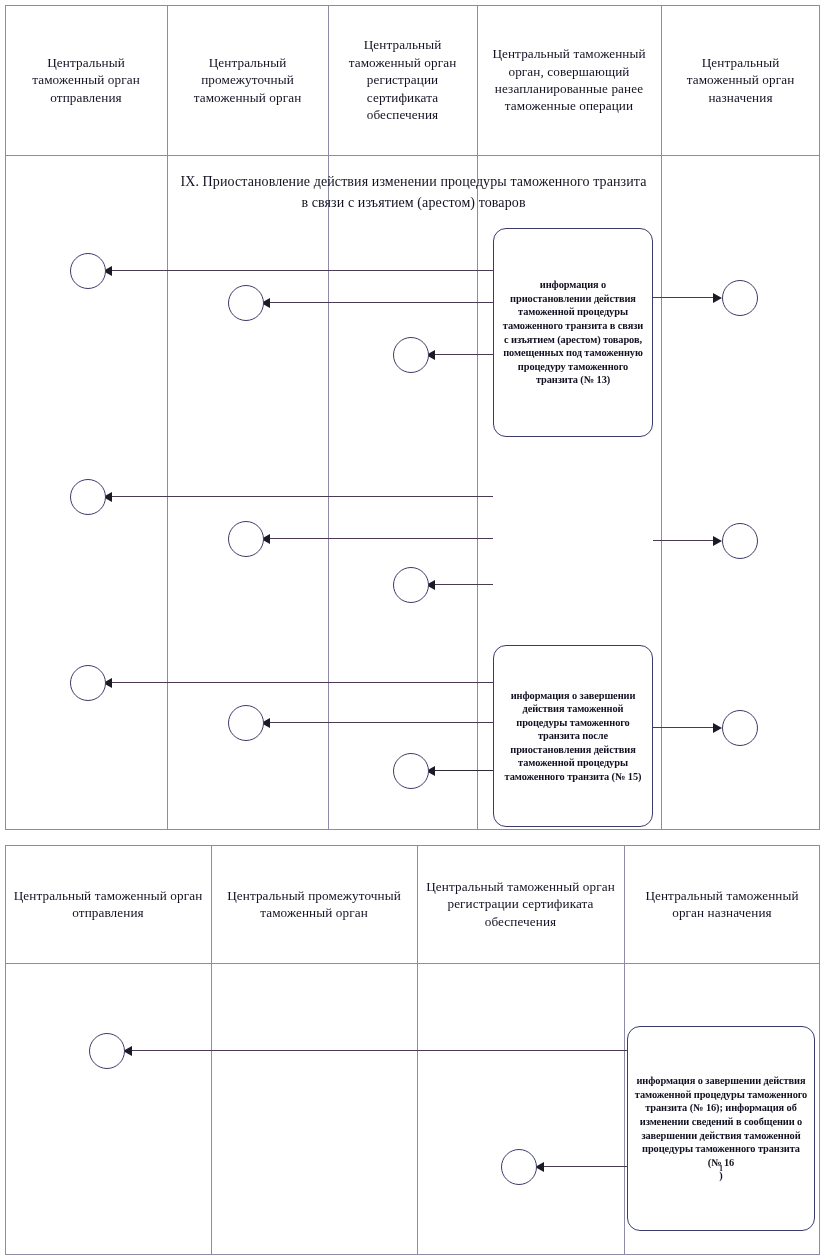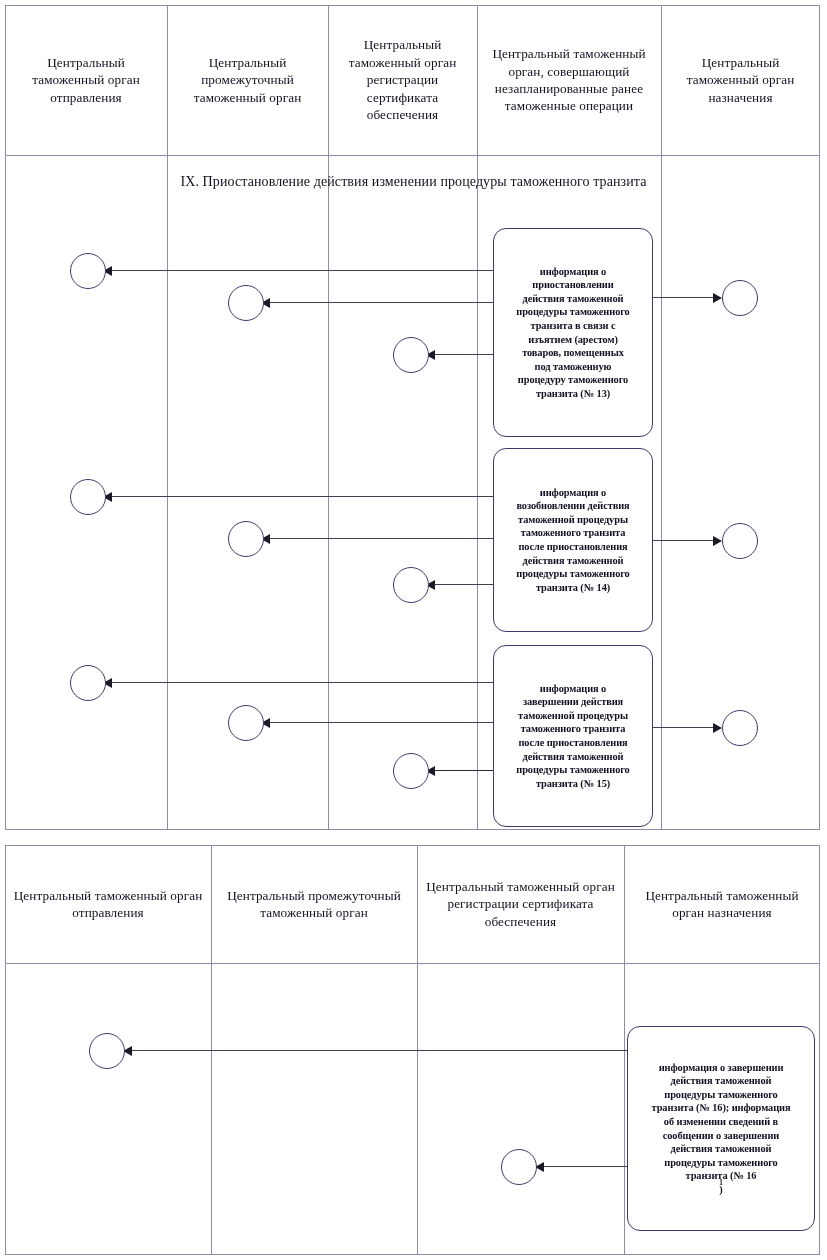--- a/index.html
+++ b/index.html
@@ -31,21 +31,21 @@
   .node{
     position:absolute;border:1.4px solid #3b3b6b;border-radius:50%;
     background:#ffffff;box-sizing:border-box;
   }
 
   
   .msgbox{
     position:absolute;box-sizing:border-box;
     border:1.4px solid #3b3b6b;border-radius:13px;background:#ffffff;
     display:flex;align-items:center;justify-content:center;
-    text-align:center;padding:3px 20px;
+    text-align:center;padding:3px 6px;
     font-size:10.4px;line-height:1.3;font-weight:700;
     letter-spacing:-0.1px;
   }
   .msgbox span{display:block;width:100%;}
   .sup{font-size:7.2px;vertical-align:super;line-height:0;}
 
   
   .arrow{position:absolute;height:1.3px;background:#4a3a52;}
   .arrow.dark{background:#2b2b38;}
   .ahead{position:absolute;width:0;height:0;}
@@ -89,20 +89,23 @@
   <div class="hdr-cell" style="left:478px;top:6px;width:182px;height:148px;">
     <span>Центральный таможенный орган, совершающий незапланированные ранее таможенные операции</span>
   </div>
   <div class="hdr-cell" style="left:662px;top:6px;width:157px;height:148px;">
     <span>Центральный таможенный орган назначения</span>
   </div>
 
   <div class="section-title" style="left:60px;top:172px;width:707px;">
     <span>IX. Приостановление действия изменении процедуры таможенного транзита</span>
   </div>
+  <div class="section-title" style="left:60px;top:193px;width:707px;">
+    <span>в связи с изъятием (арестом) товаров</span>
+  </div>
 
   <div class="msgbox" style="left:493px;top:228px;width:160px;height:209px;">
     <span>информация о приостановлении действия таможенной процедуры таможенного транзита в связи с изъятием (арестом) товаров, помещенных под таможенную процедуру таможенного транзита (№ 13)</span>
   </div>
 
   <div class="arrow" style="left:108px;top:270px;width:385px;"></div>
   <div class="ahead left" style="left:103px;top:266px;"></div>
   <div class="node" style="left:70px;top:253px;width:36px;height:36px;"></div>
 
   <div class="arrow" style="left:266px;top:302px;width:227px;"></div>
@@ -110,23 +113,20 @@
   <div class="node" style="left:228px;top:285px;width:36px;height:36px;"></div>
 
   <div class="arrow" style="left:431px;top:354px;width:62px;"></div>
   <div class="ahead left" style="left:426px;top:350px;"></div>
   <div class="node" style="left:393px;top:337px;width:36px;height:36px;"></div>
 
   <div class="arrow" style="left:653px;top:297px;width:62px;"></div>
   <div class="ahead right" style="left:713px;top:293px;"></div>
   <div class="node" style="left:722px;top:280px;width:36px;height:36px;"></div>
 
-  <div class="msgbox" style="left:493px;top:448px;width:160px;height:184px;">
-    <span>информация о возобновлении действия таможенной процедуры таможенного транзита после приостановления действия таможенной процедуры таможенного транзита (№ 14)</span>
-  </div>
 
   <div class="arrow" style="left:108px;top:496px;width:385px;"></div>
   <div class="ahead left" style="left:103px;top:492px;"></div>
   <div class="node" style="left:70px;top:479px;width:36px;height:36px;"></div>
 
   <div class="arrow" style="left:266px;top:538px;width:227px;"></div>
   <div class="ahead left" style="left:261px;top:534px;"></div>
   <div class="node" style="left:228px;top:521px;width:36px;height:36px;"></div>
 
   <div class="arrow" style="left:431px;top:584px;width:62px;"></div>

